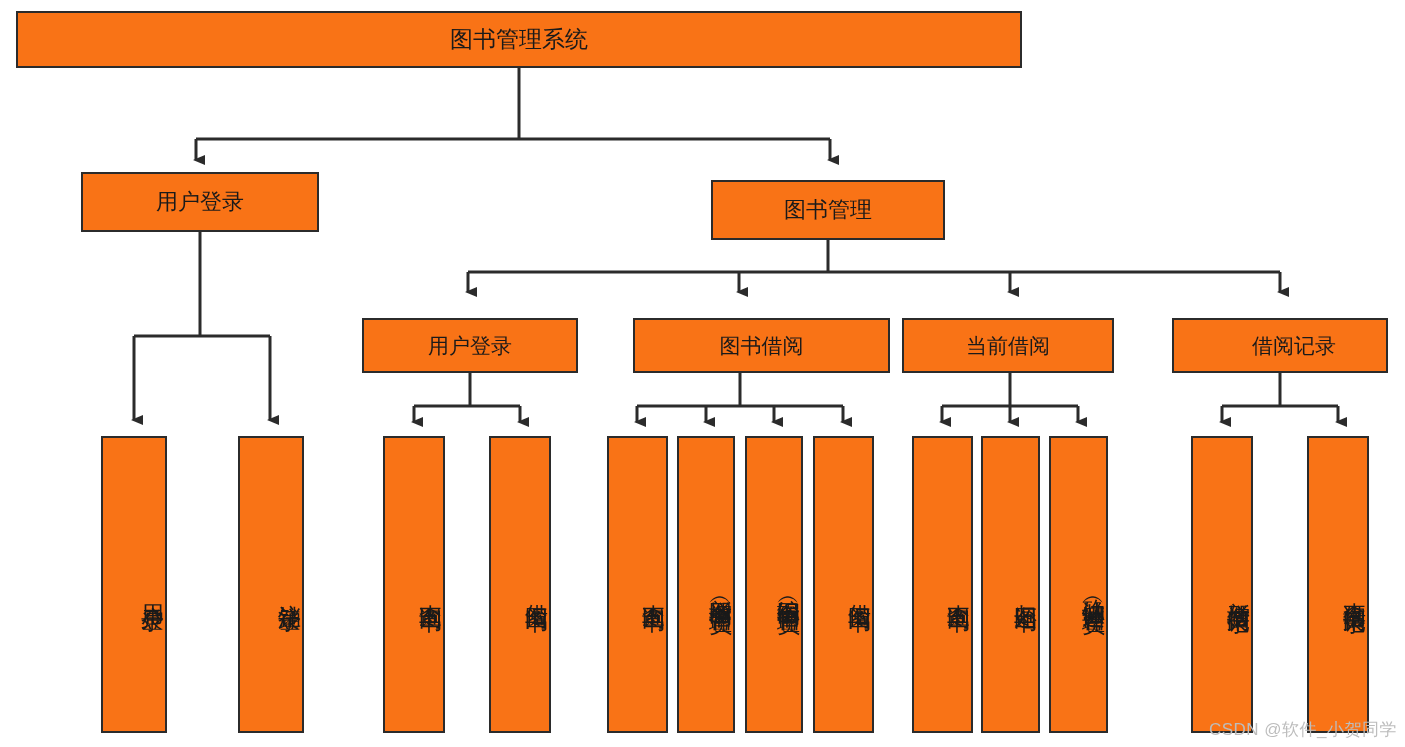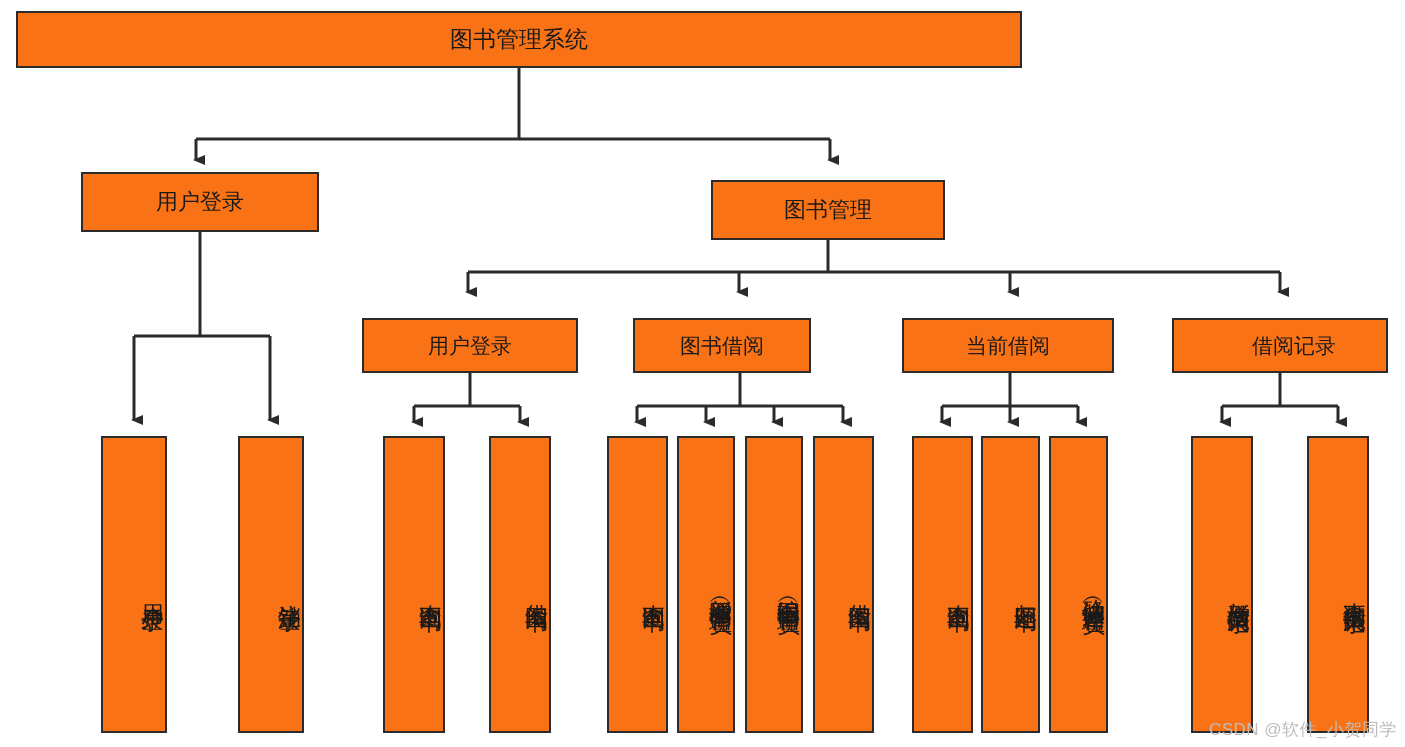--- a/index.html
+++ b/index.html
@@ -133,21 +133,21 @@
   <div class="node l1" style="left:81px; top:172px; width:238px; height:60px;">
     <span>用户登录</span>
   </div>
   <div class="node l1" style="left:711px; top:180px; width:234px; height:60px;">
     <span>图书管理</span>
   </div>
 
   <div class="node l2" style="left:362px; top:318px; width:216px; height:55px;">
     <span>用户登录</span>
   </div>
-  <div class="node l2" style="left:633px; top:318px; width:178px; height:55px;">
+  <div class="node l2" style="left:633px; top:318px; width:257px; height:55px;">
     <span>图书借阅</span>
   </div>
   <div class="node l2" style="left:902px; top:318px; width:212px; height:55px;">
     <span>当前借阅</span>
   </div>
   <div class="node l2" style="left:1172px; top:318px; width:216px; height:55px;padding-left:28px;">
     <span>借阅记录</span>
   </div>
 
   <div class="node leaf" style="left:101px; top:436px; width:66px; height:297px;">

